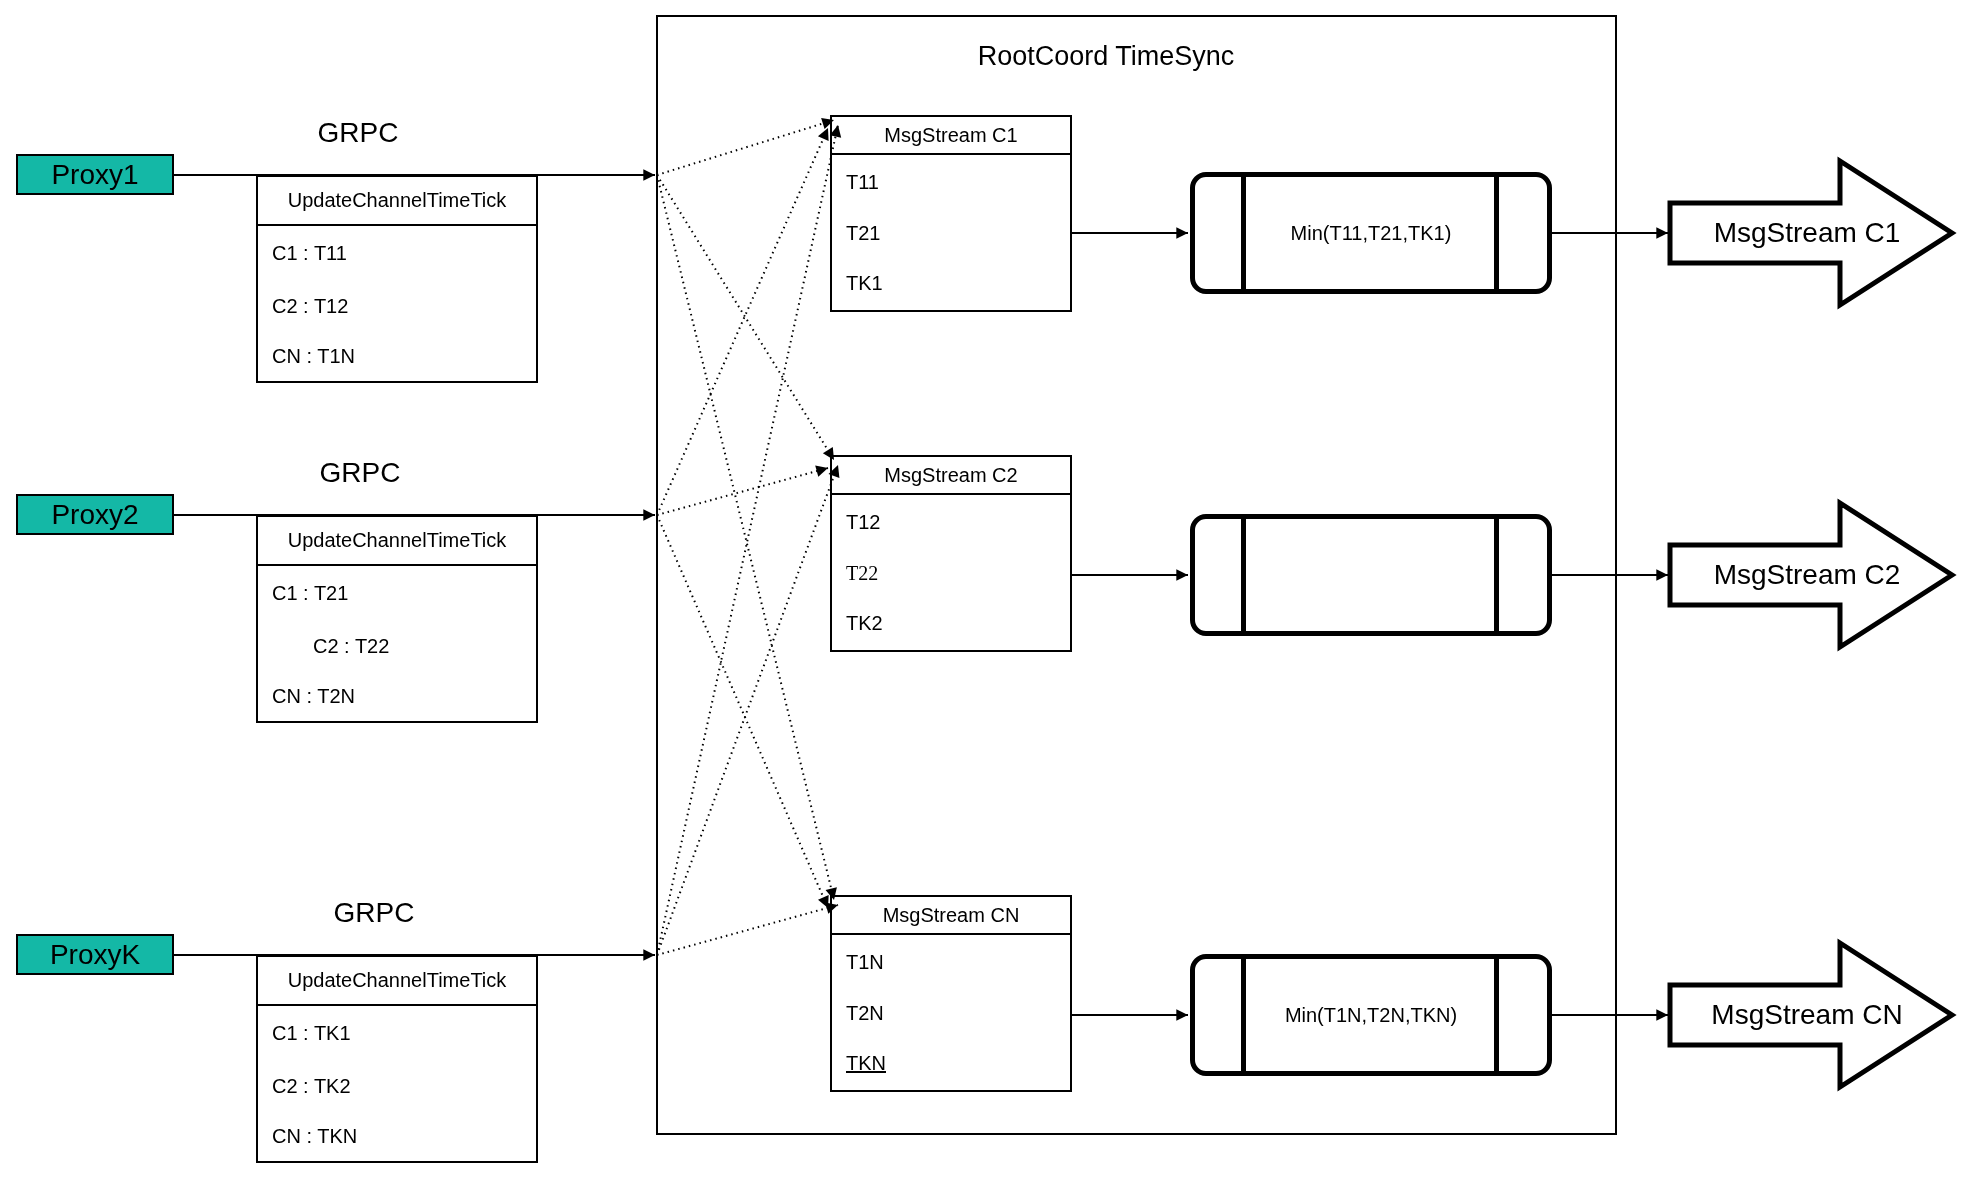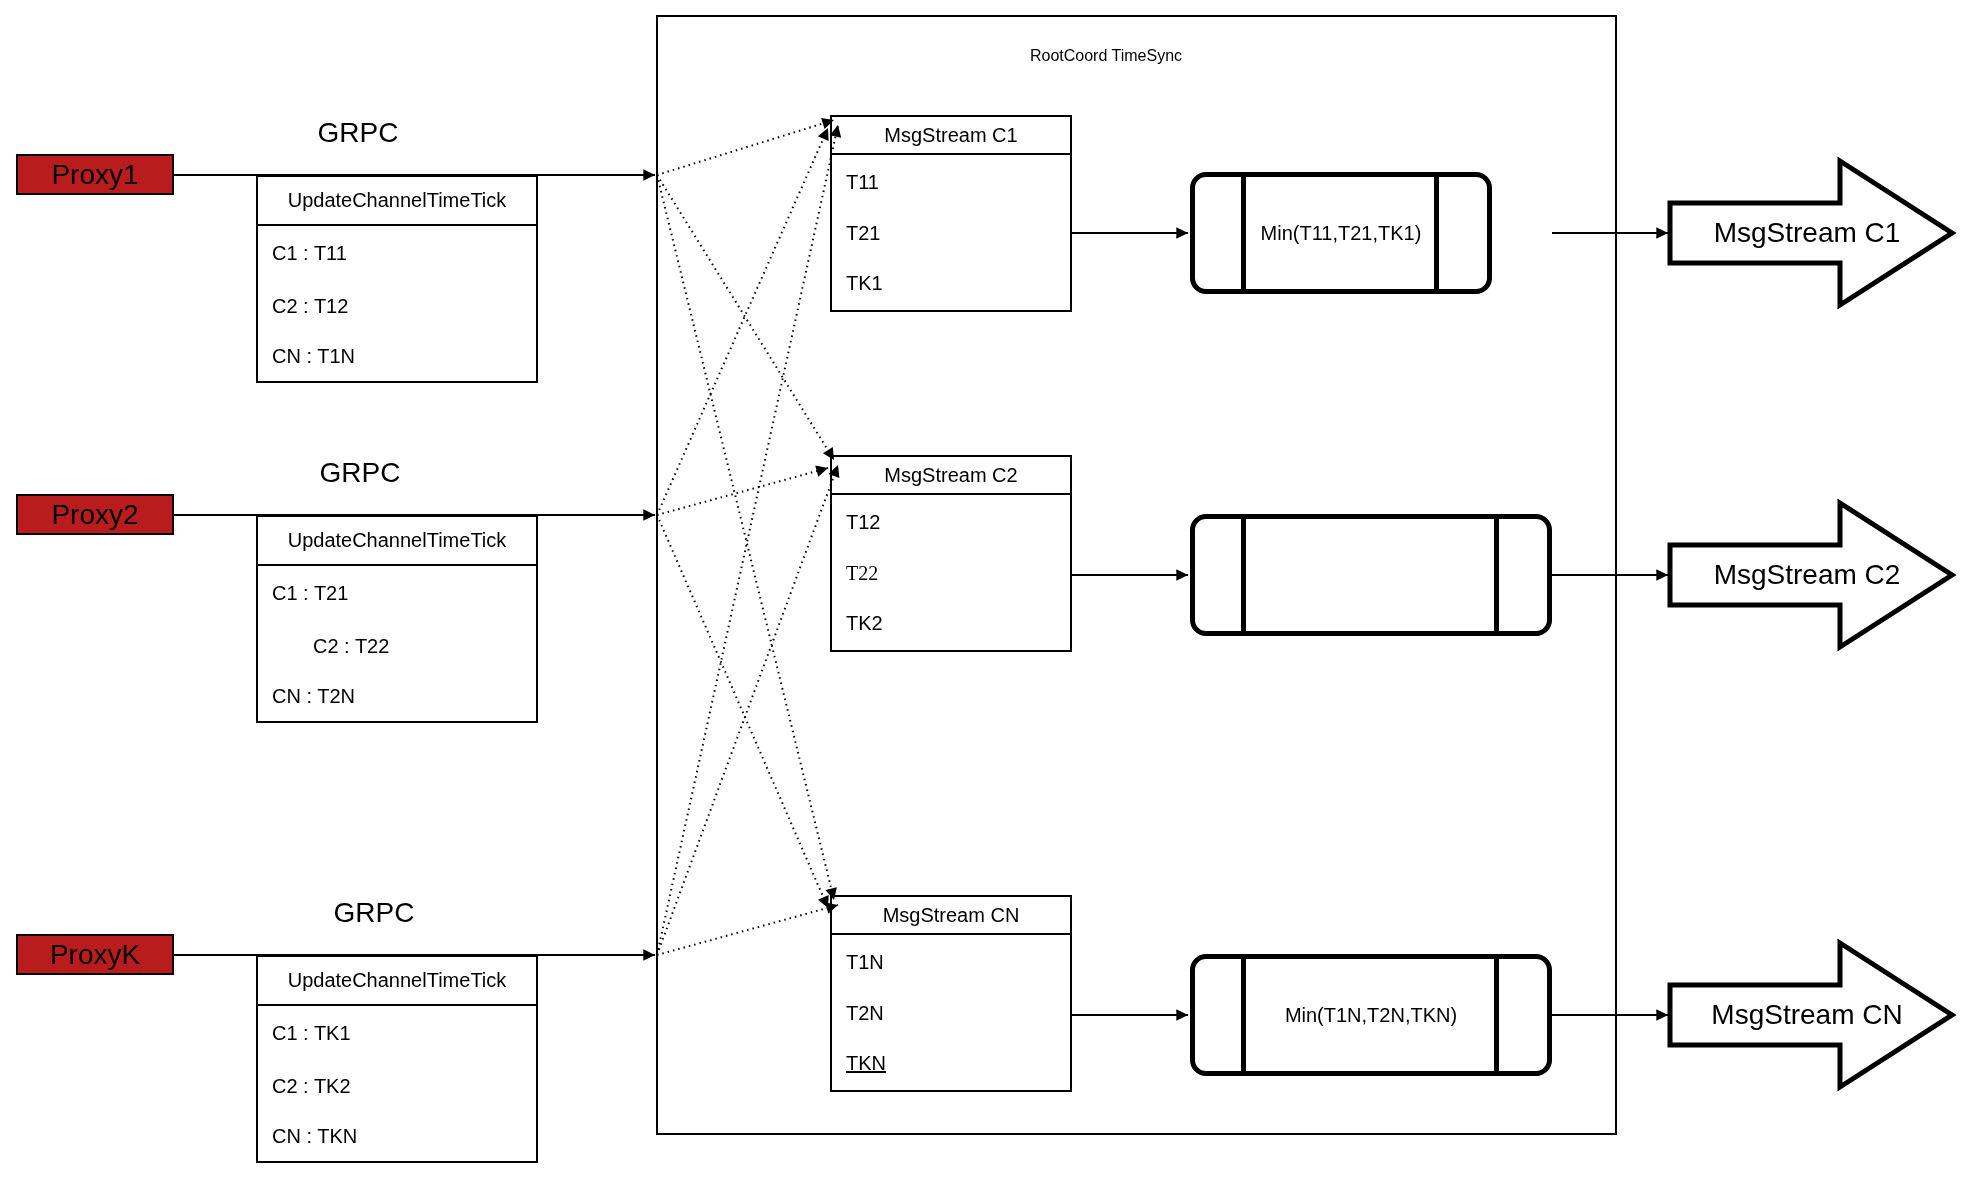--- a/index.html
+++ b/index.html
@@ -1,59 +1,59 @@
 <!DOCTYPE html>
 <html><head>
 <meta charset="utf-8">
 <style>
   html,body{margin:0;padding:0;background:#fff;}
   .canvas{
     position:relative;width:1969px;height:1183px;background:#ffffff;
     font-family:"Liberation Sans", sans-serif;color:#000;overflow:hidden;
   }
   .abs{position:absolute;}
-  .box{border:2px solid #000;background:#b91c1c;display:flex;align-items:center;justify-content:center;box-sizing:border-box;}
+  .box{border:2px solid #000;background:#14b8a6;display:flex;align-items:center;justify-content:center;box-sizing:border-box;}
   .lbl{font-size:28px;line-height:26px;white-space:nowrap;}
   .center{text-align:center;}
   .table{border:2px solid #000;background:#fff;box-sizing:border-box;}
   .thead{border-bottom:2px solid #000;display:flex;align-items:center;justify-content:center;font-size:20px;box-sizing:border-box;}
   .cell{position:absolute;left:14px;font-size:20px;line-height:24px;white-space:nowrap;}
   .minbox{border:5px solid #000;border-radius:16px;background:#fff;box-sizing:border-box;}
   .minbar{position:absolute;top:0;bottom:0;width:5px;background:#000;}
   .minlbl{position:absolute;left:0;right:0;top:0;bottom:0;display:flex;align-items:center;justify-content:center;font-size:20px;}
   svg.overlay{position:absolute;left:0;top:0;width:1969px;height:1183px;pointer-events:none;}
   line.solid{stroke:#000;stroke-width:2;}
   line.dotted{stroke:#000;stroke-width:2;stroke-dasharray:1.5 4;}
   polygon.blockarrow{fill:#fff;stroke:#000;stroke-width:5;stroke-linejoin:miter;}
 </style>
 </head>
 <body>
 
 <div class="canvas">
 
   <div class="abs" style="left:656px;top:15px;width:961px;height:1120px;border:2px solid #000;background:#fff;box-sizing:border-box;"></div>
-  <div class="abs lbl center" style="left:956px;top:43px;width:300px;font-size:16px;">RootCoord TimeSync</div>
+  <div class="abs lbl center" style="left:956px;top:43px;width:300px;font-size:27px;">RootCoord TimeSync</div>
 
   <div class="abs box" style="left:16px;top:154px;width:158px;height:41px;">
     <span class="lbl">Proxy1</span>
   </div>
   <div class="abs lbl center" style="left:298px;top:120px;width:120px;">GRPC</div>
   <div class="abs table" style="left:256px;top:175px;width:282px;height:208px;">
     <div class="thead" style="height:49px;">UpdateChannelTimeTick</div>
     <div class="cell" style="top:64px;">C1 :  T11</div>
     <div class="cell" style="top:117px;">C2 :  T12</div>
     <div class="cell" style="top:167px;">CN : T1N</div>
   </div>
   <div class="abs table" style="left:830px;top:115px;width:242px;height:197px;">
     <div class="thead" style="height:38px;">MsgStream C1</div>
     <div class="cell" style="top:53px;">T11</div>
     <div class="cell" style="top:104px;">T21</div>
     <div class="cell" style="top:154px;">TK1</div>
   </div>
-  <div class="abs minbox" style="left:1190px;top:172px;width:302px;height:122px;">
+  <div class="abs minbox" style="left:1190px;top:172px;width:362px;height:122px;">
     <div class="minbar" style="left:46px;"></div>
     <div class="minbar" style="right:48px;"></div>
     <div class="minlbl">Min(T11,T21,TK1)</div>
   </div>
 
   <div class="abs box" style="left:16px;top:494px;width:158px;height:41px;">
     <span class="lbl">Proxy2</span>
   </div>
   <div class="abs lbl center" style="left:300px;top:460px;width:120px;">GRPC</div>
   <div class="abs table" style="left:256px;top:515px;width:282px;height:208px;">

